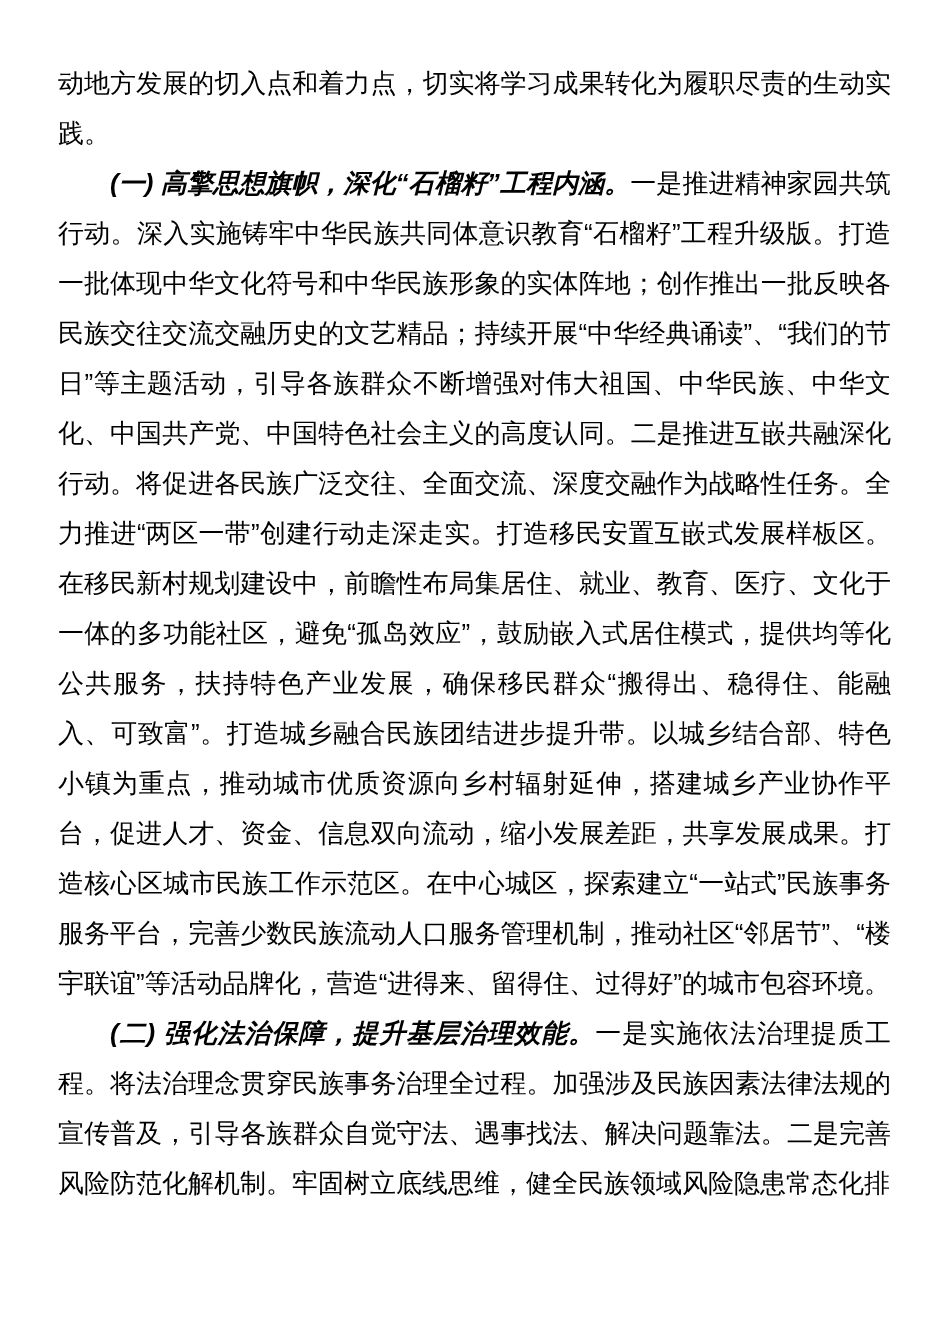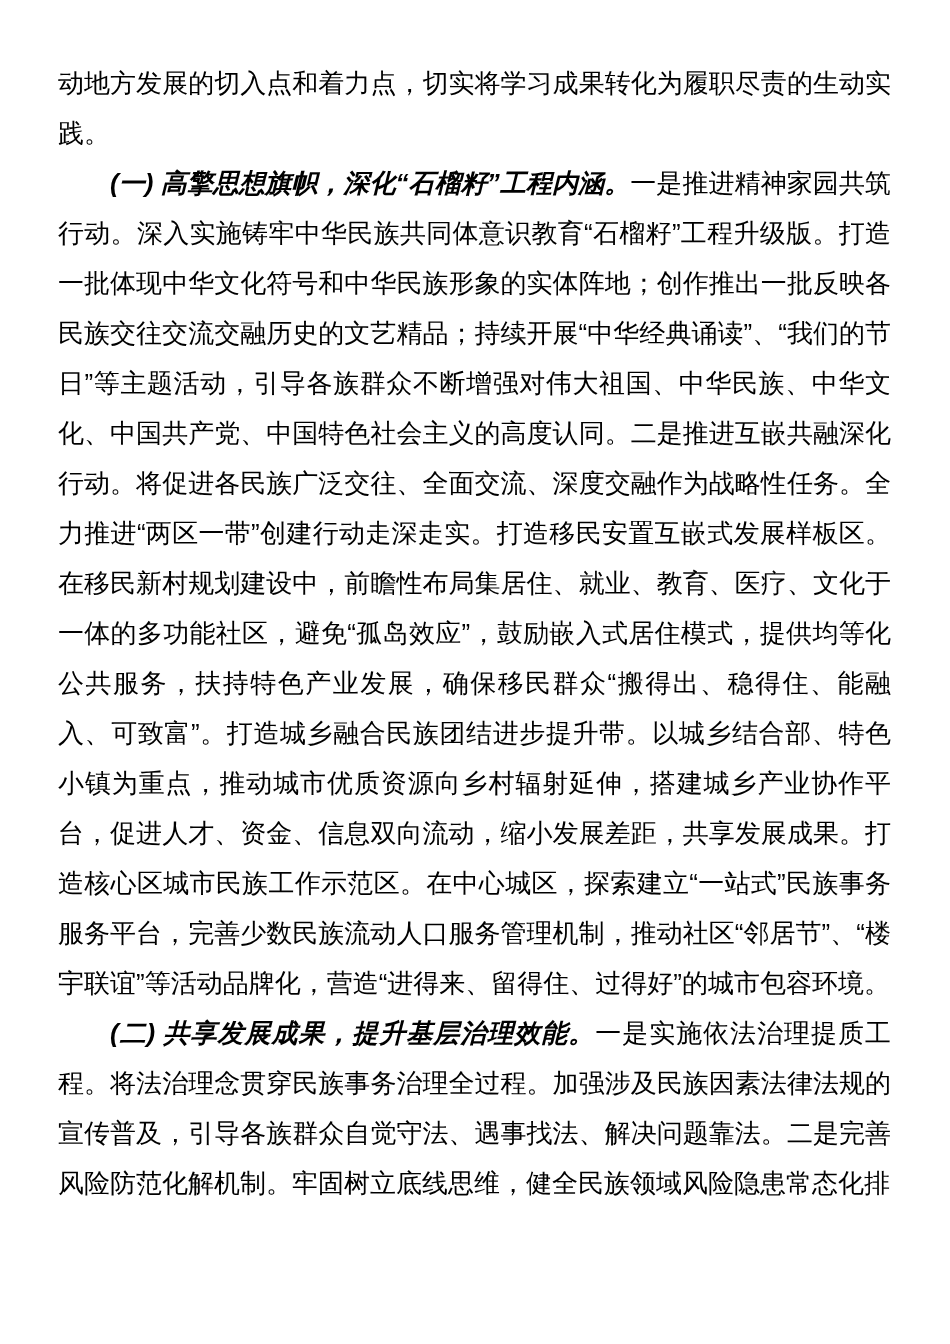--- a/index.html
+++ b/index.html
@@ -51,15 +51,15 @@
     font-style: italic;
   }
 </style>
 </head>
 <body>
 
 <div class="page">
   <div class="doc-body">
       <p class="para"><span class="seg">动地方发展的切入点和着力点，切实将学习成果转化为履职尽责的生动实践。</span></p>
       <p class="para indent"><span class="seg bold">(一) 高擎思想旗帜，深化“石榴籽”工程内涵。</span><span class="seg">一是推进精神家园共筑行动。深入实施铸牢中华民族共同体意识教育“石榴籽”工程升级版。打造一批体现中华文化符号和中华民族形象的实体阵地；创作推出一批反映各民族交往交流交融历史的文艺精品；持续开展“中华经典诵读”、“我们的节日”等主题活动，引导各族群众不断增强对伟大祖国、中华民族、中华文化、中国共产党、中国特色社会主义的高度认同。二是推进互嵌共融深化行动。将促进各民族广泛交往、全面交流、深度交融作为战略性任务。全力推进“两区一带”创建行动走深走实。打造移民安置互嵌式发展样板区。在移民新村规划建设中，前瞻性布局集居住、就业、教育、医疗、文化于一体的多功能社区，避免“孤岛效应”，鼓励嵌入式居住模式，提供均等化公共服务，扶持特色产业发展，确保移民群众“搬得出、稳得住、能融入、可致富”。打造城乡融合民族团结进步提升带。以城乡结合部、特色小镇为重点，推动城市优质资源向乡村辐射延伸，搭建城乡产业协作平台，促进人才、资金、信息双向流动，缩小发展差距，共享发展成果。打造核心区城市民族工作示范区。在中心城区，探索建立“一站式”民族事务服务平台，完善少数民族流动人口服务管理机制，推动社区“邻居节”、“楼宇联谊”等活动品牌化，营造“进得来、留得住、过得好”的城市包容环境。</span></p>
-      <p class="para indent"><span class="seg bold">(二) 共享发展成果，提升基层治理效能。</span><span class="seg">一是实施依法治理提质工程。将法治理念贯穿民族事务治理全过程。加强涉及民族因素法律法规的宣传普及，引导各族群众自觉守法、遇事找法、解决问题靠法。二是完善风险防范化解机制。牢固树立底线思维，健全民族领域风险隐患常态化排</span></p>
+      <p class="para indent"><span class="seg bold">(二) 强化法治保障，提升基层治理效能。</span><span class="seg">一是实施依法治理提质工程。将法治理念贯穿民族事务治理全过程。加强涉及民族因素法律法规的宣传普及，引导各族群众自觉守法、遇事找法、解决问题靠法。二是完善风险防范化解机制。牢固树立底线思维，健全民族领域风险隐患常态化排</span></p>
     </div>
 </div>
 
 </body></html>

